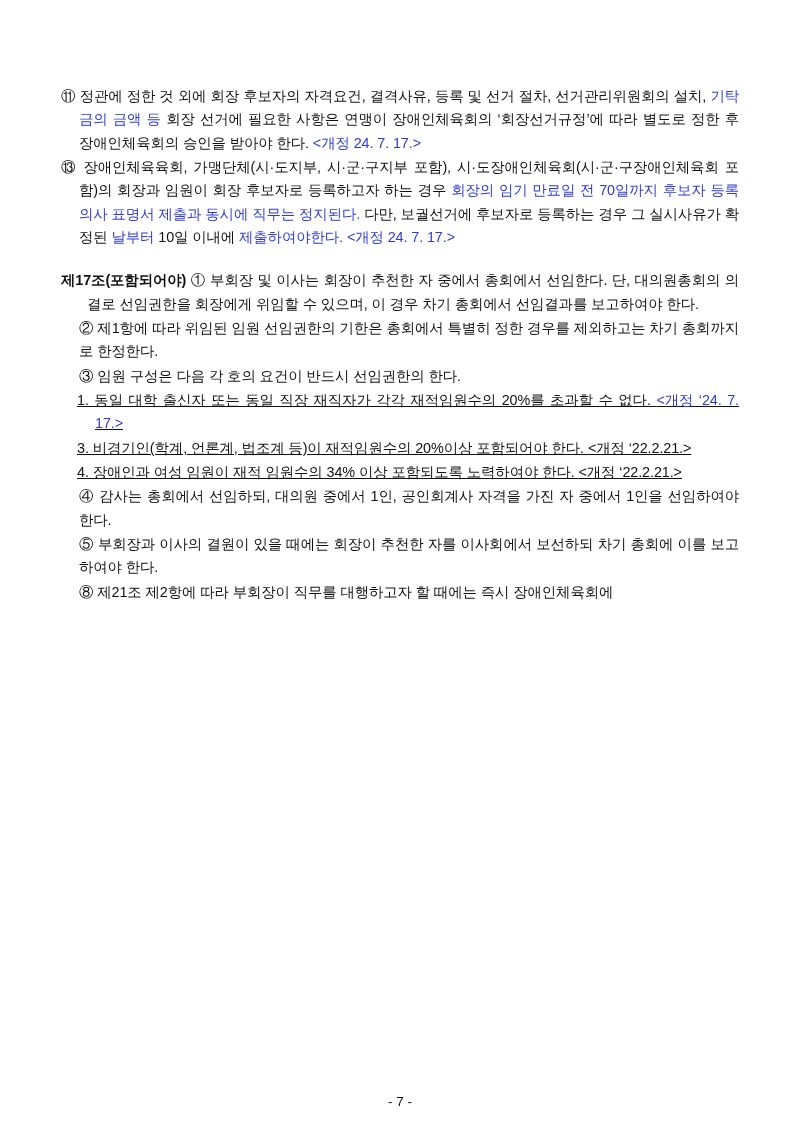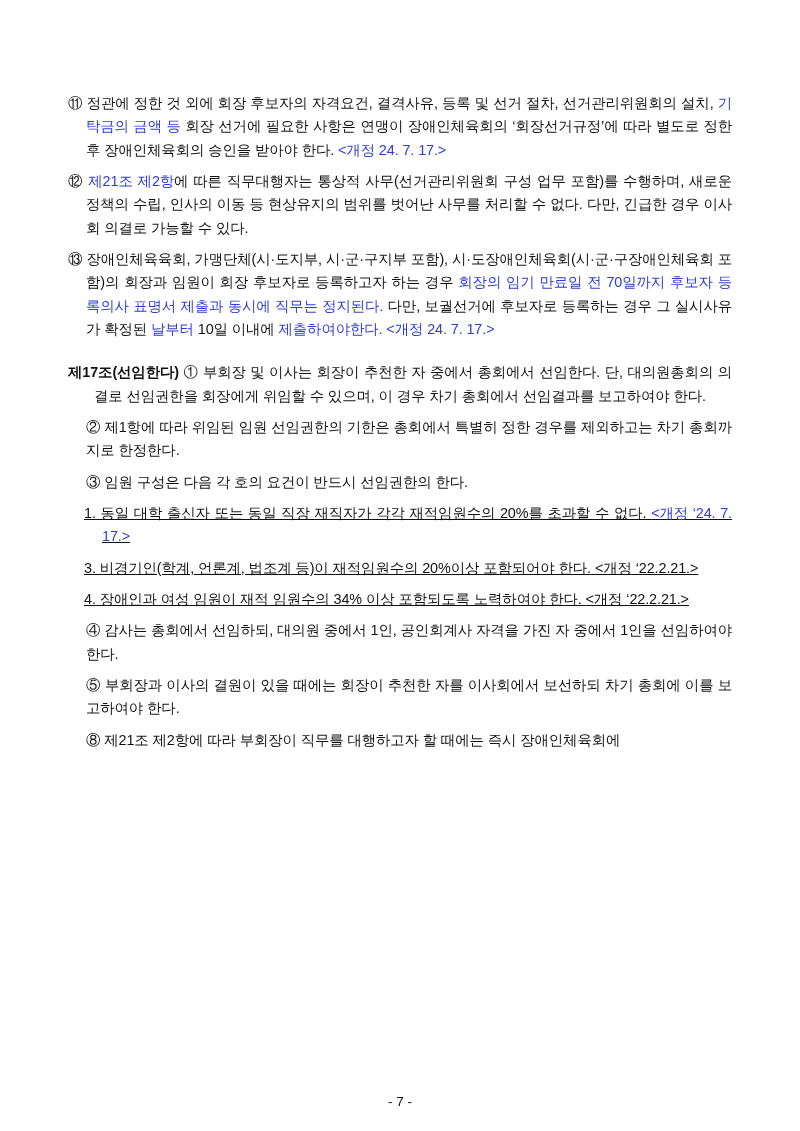--- a/index.html
+++ b/index.html
@@ -18,21 +18,21 @@
     color: #111111;
     box-sizing: border-box;
   }
   .content {
     position: absolute;
     left: 60px;
     top: 84px;
     width: 680px;
   }
   p {
-    margin: 8px;
+    margin: 1px;
     font-size: 14.4px;
     line-height: 1.62;
     text-align: justify;
     text-justify: inter-character;
     letter-spacing: -0.1px;
   }
   .indent-1 { text-indent: 0; padding-left: 18px; }
   .indent-hang { padding-left: 18px; text-indent: -18px; }
   .indent-sub { padding-left: 34px; text-indent: -18px; text-decoration: underline; }
   .art-block { margin-top: 20px; }
@@ -56,25 +56,24 @@
     font-family: "Liberation Sans", sans-serif;
   }
 </style>
 </head>
 <body>
 
 <div class="page">
   <div class="content">
 
     <p class="indent-hang" id="p11"><span>⑪ 정관에 정한 것 외에 회장 후보자의 자격요건, 결격사유, 등록 및 선거 절차, 선거관리위원회의 설치, </span><span class="blue">기탁금의 금액 등</span><span> 회장 선거에 필요한 사항은 연맹이 장애인체육회의 ‘회장선거규정’에 따라 별도로 정한 후 장애인체육회의 승인을 받아야 한다. </span><span class="blue">&lt;개정 24. 7. 17.&gt;</span></p>
-    <p class="indent-hang para-gap" id="p12"><span>⑫ </span><span class="blue">제21조 제2항</span><span>에 따른 직무대행자는 통상적 사무(선거관리위원회 구성 업무 포함)를 수행하며, 새로운 정책의 수립, 인사의 이동 등 현상유지의 범위를 벗어난 사무를 처리할 수 없다. 다만, 긴급한 경우 이사회 의결로 가능할 수 있다.</span></p>
     <p class="indent-hang para-gap" id="p13"><span>⑬ 장애인체육육회, 가맹단체(시·도지부, 시·군·구지부 포함), 시·도장애인체육회(시·군·구장애인체육회 포함)의 회장과 임원이 회장 후보자로 등록하고자 하는 경우 </span><span class="blue">회장의 임기 만료일 전 70일까지 후보자 등록의사 표명서 제출과 동시에 직무는 정지된다.</span><span> 다만, 보궐선거에 후보자로 등록하는 경우 그 실시사유가 확정된 </span><span class="blue">날부터</span><span> 10일 이내에 </span><span class="blue">제출하여야한다.</span><span> </span><span class="blue">&lt;개정 24. 7. 17.&gt;</span></p>
 
     <div class="art-block">
-      <p class="art-first" id="c0"><span class="art-title">제17조(선임한다) </span><span>① 부회장 및 이사는 회장이 추천한 자 중에서 총회에서 선임한다. 단, 대의원총회의 의결로 선임권한을 회장에게 위임할 수 있으며, 이 경우 차기 총회에서 선임결과를 보고하여야 한다.</span></p>
+      <p class="art-first" id="c0"><span class="art-title">제17조(포함되어야) </span><span>① 부회장 및 이사는 회장이 추천한 자 중에서 총회에서 선임한다. 단, 대의원총회의 의결로 선임권한을 회장에게 위임할 수 있으며, 이 경우 차기 총회에서 선임결과를 보고하여야 한다.</span></p>
       <p class="indent-1" id="c1"><span>② 제1항에 따라 위임된 임원 선임권한의 기한은 총회에서 특별히 정한 경우를 제외하고는 차기 총회까지로 한정한다.</span></p>
       <p class="indent-1" id="c2"><span>③ 임원 구성은 다음 각 호의 요건이 반드시 선임권한의 한다.</span></p>
       <p class="indent-sub" id="c3"><span>1. 동일 대학 출신자 또는 동일 직장 재직자가 각각 재적임원수의 20%를 초과할 수 없다. </span><span class="blue">&lt;개정 ‘24. 7. 17.&gt;</span></p>
       <p class="indent-sub" id="c5"><span>3. 비경기인(학계, 언론계, 법조계 등)이 재적임원수의 20%이상 포함되어야 한다. </span><span>&lt;개정 ‘22.2.21.&gt;</span></p>
       <p class="indent-sub" id="c6"><span>4. 장애인과 여성 임원이 재적 임원수의 34% 이상 포함되도록 노력하여야 한다. </span><span>&lt;개정 ‘22.2.21.&gt;</span></p>
       <p class="indent-1" id="c7"><span>④ 감사는 총회에서 선임하되, 대의원 중에서 1인, 공인회계사 자격을 가진 자 중에서 1인을 선임하여야 한다.</span></p>
       <p class="indent-1" id="c8"><span>⑤ 부회장과 이사의 결원이 있을 때에는 회장이 추천한 자를 이사회에서 보선하되 차기 총회에 이를 보고하여야 한다.</span></p>
       <p class="indent-1" id="c11"><span>⑧ 제21조 제2항에 따라 부회장이 직무를 대행하고자 할 때에는 즉시 장애인체육회에</span></p>
     </div>
 

